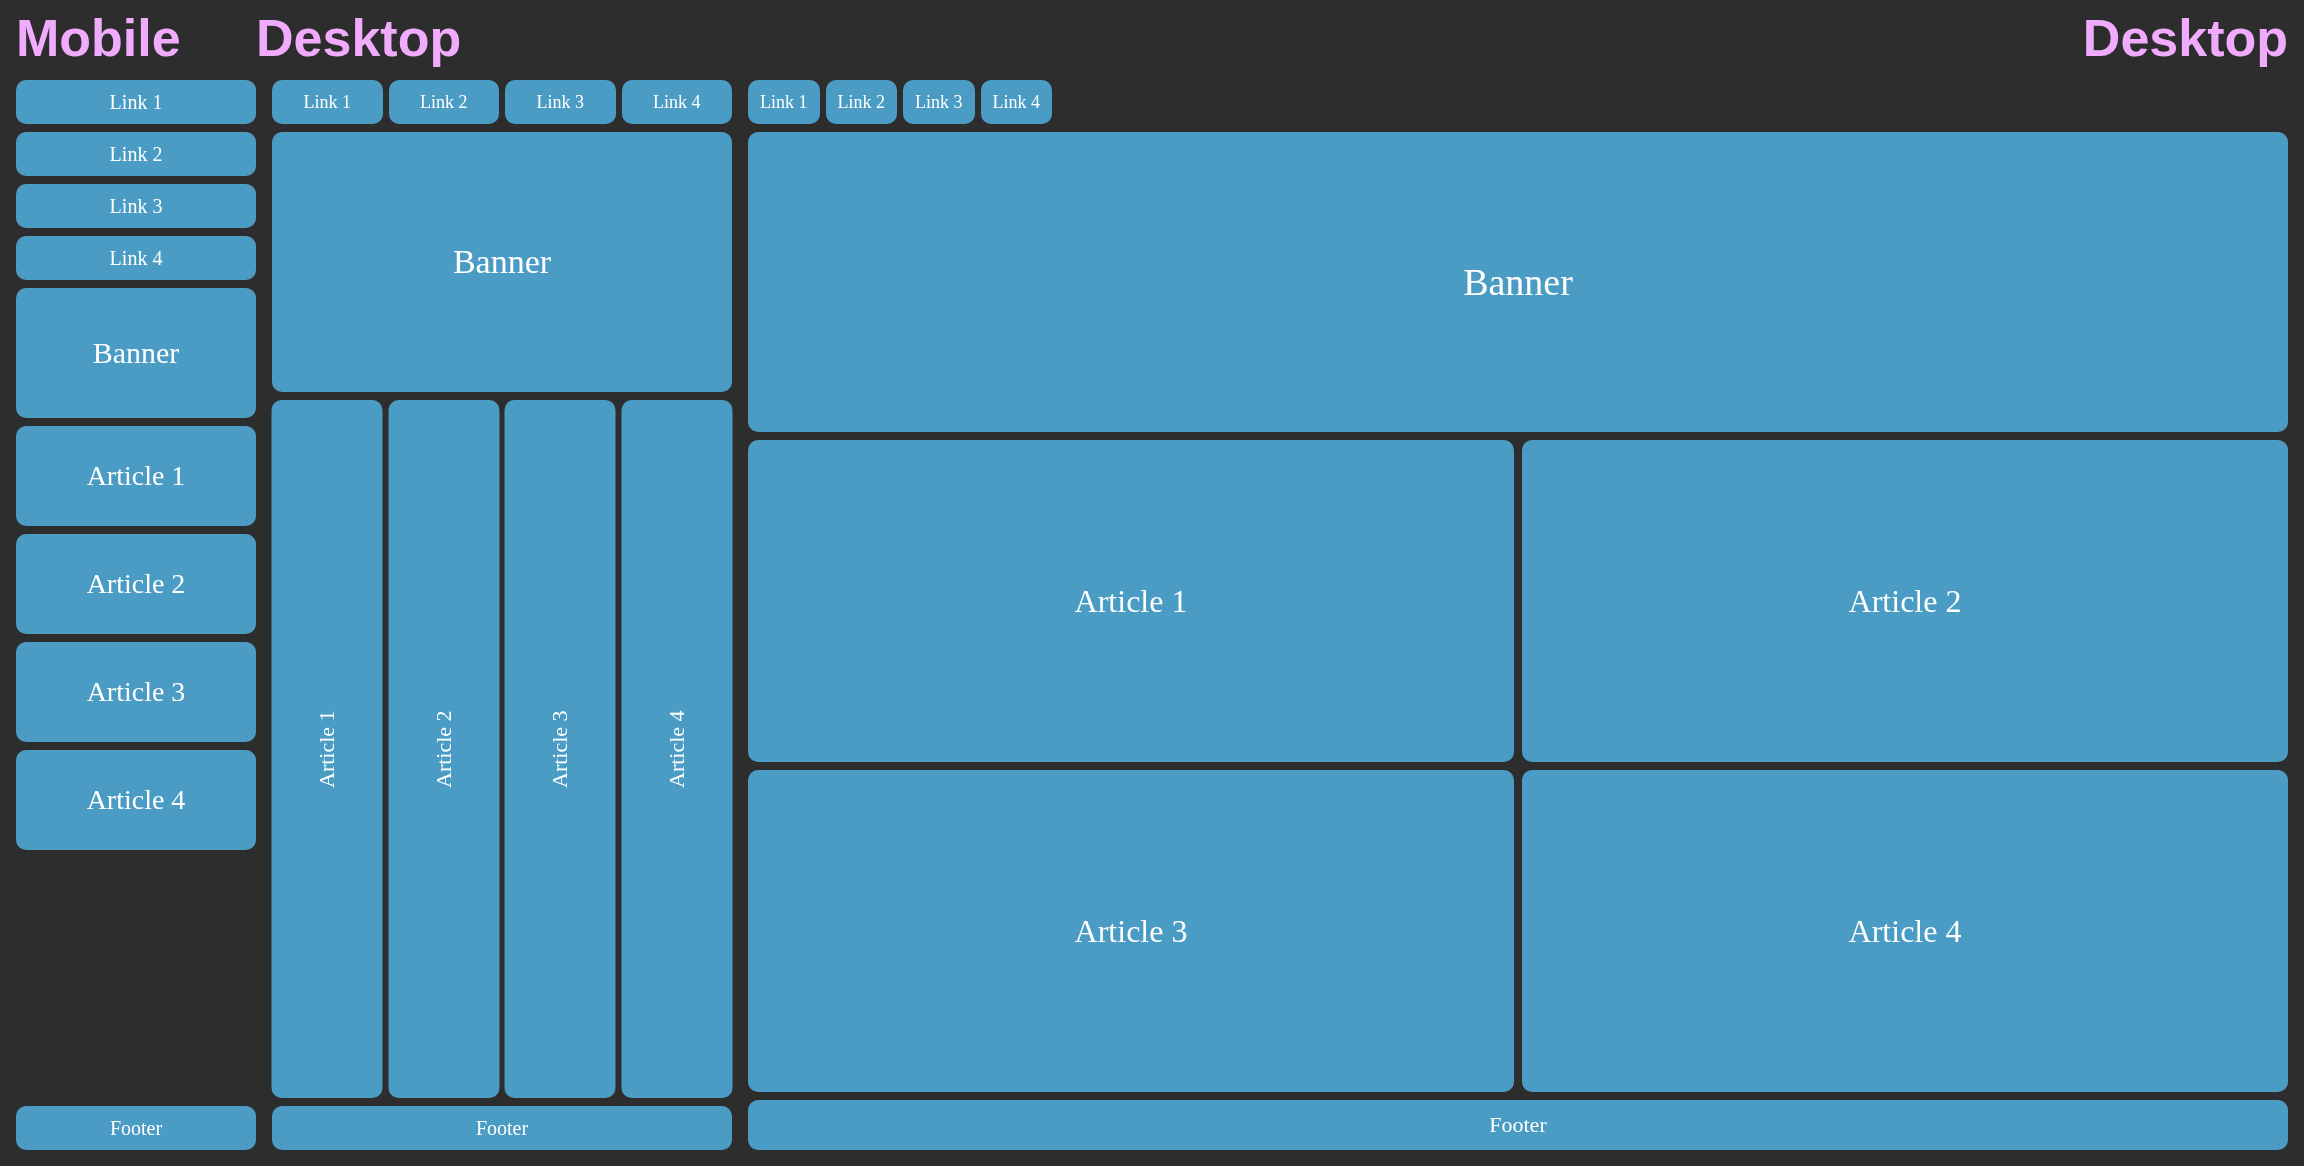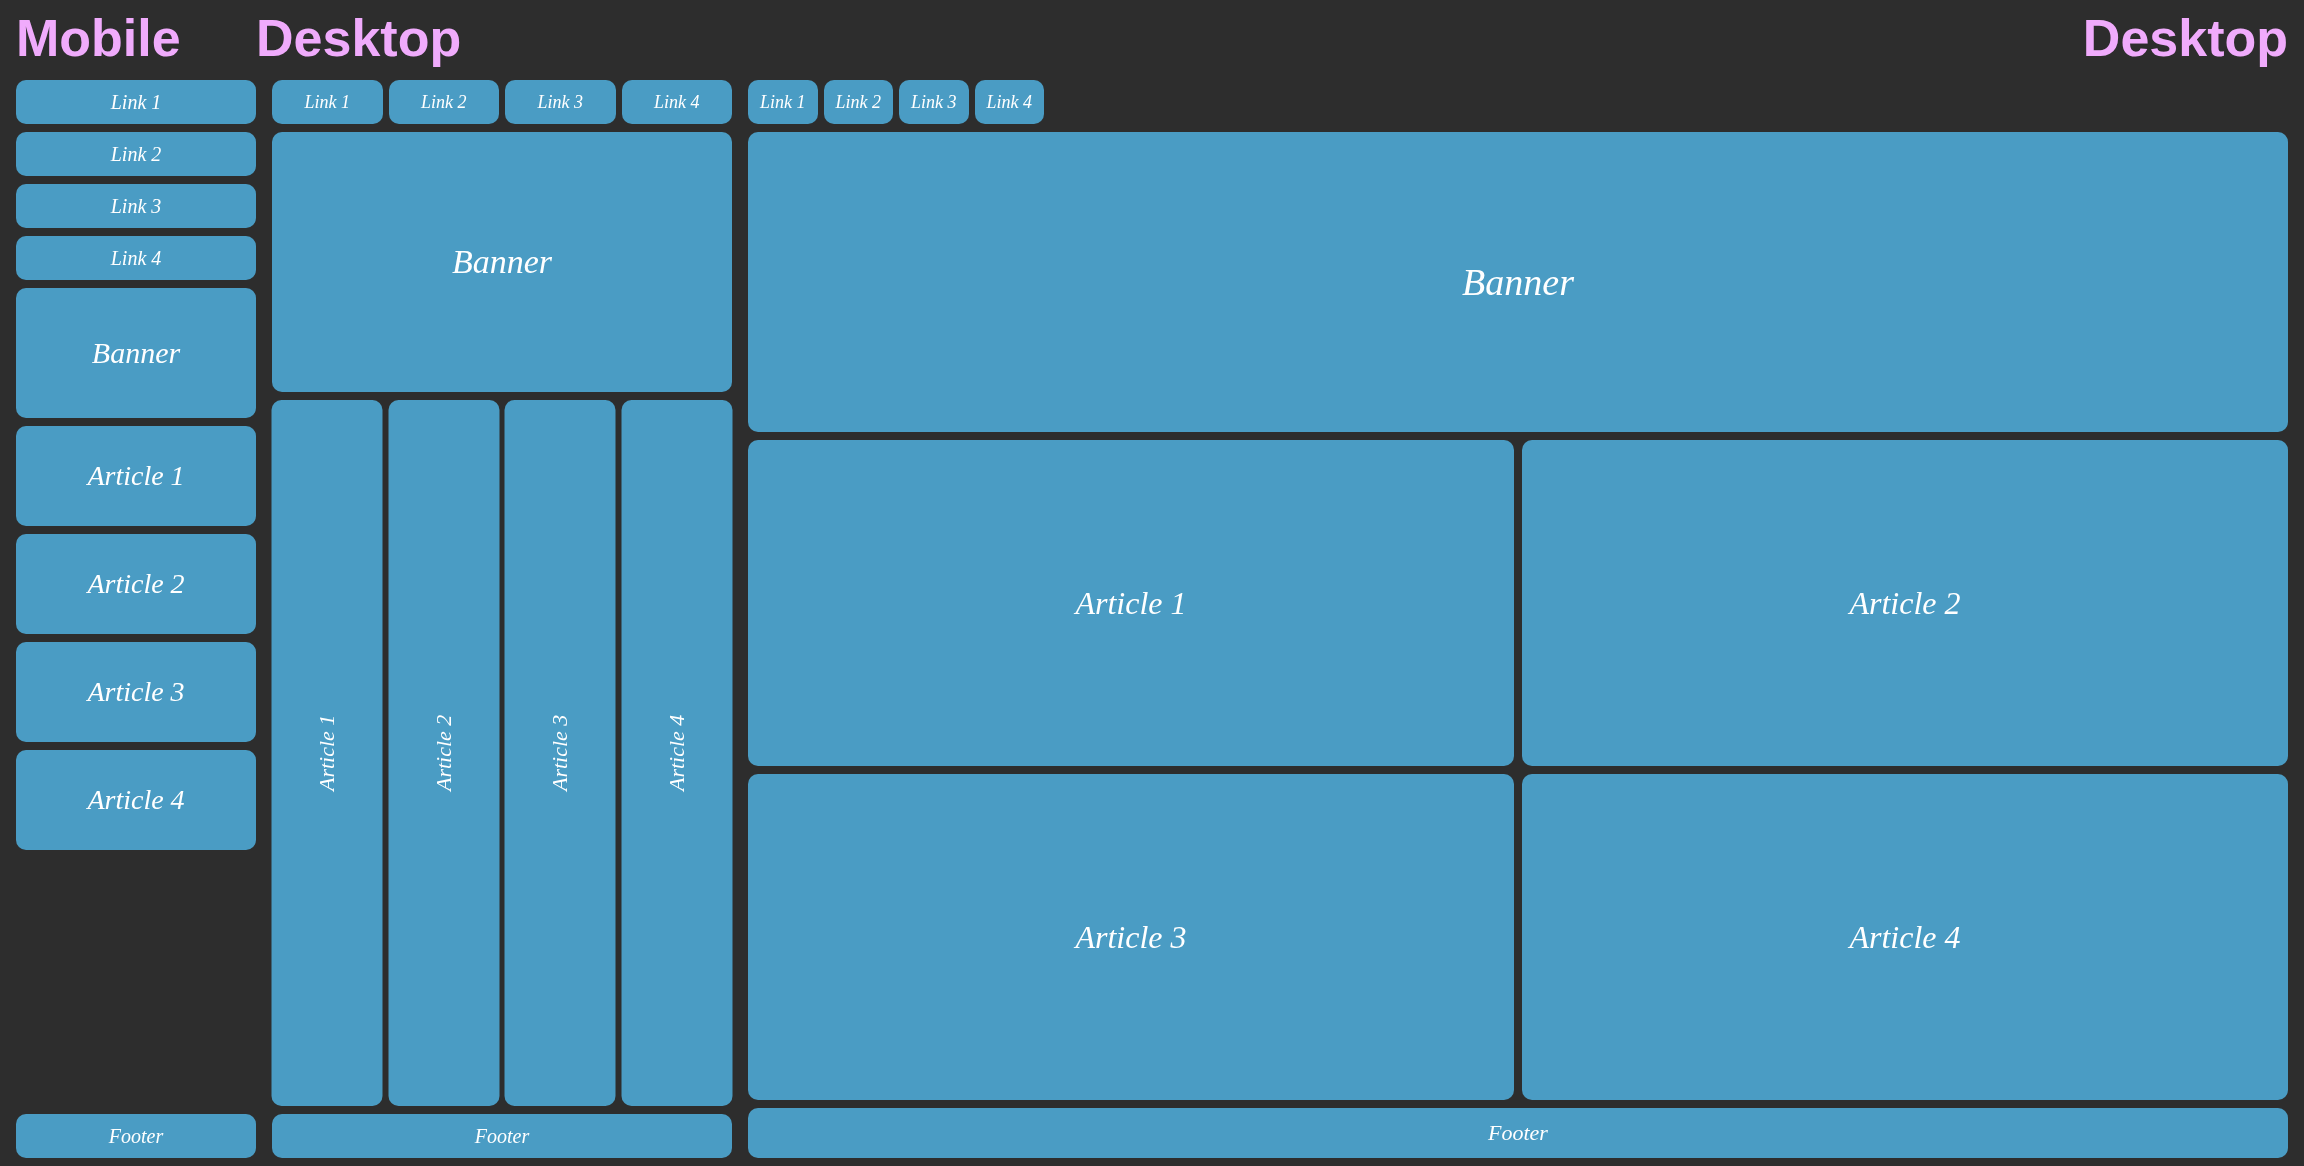--- a/index.html
+++ b/index.html
@@ -30,23 +30,22 @@
     }
 
     .mobile-title { width: 240px; }
     .tablet-title { width: 460px; }
     .desktop-title { flex: 1; text-align: right; }
 
     .columns-row {
       display: flex;
       flex-direction: row;
       flex: 1;
-      padding: 8px 16px 8px 16px;
+      padding: 8px 16px 16px 16px;
       gap: 0;
-      font-style: italic;
     }
 
     
     .mobile-col {
       width: 240px;
       display: flex;
       flex-direction: column;
       gap: 8px;
       margin-right: 16px;
     }

